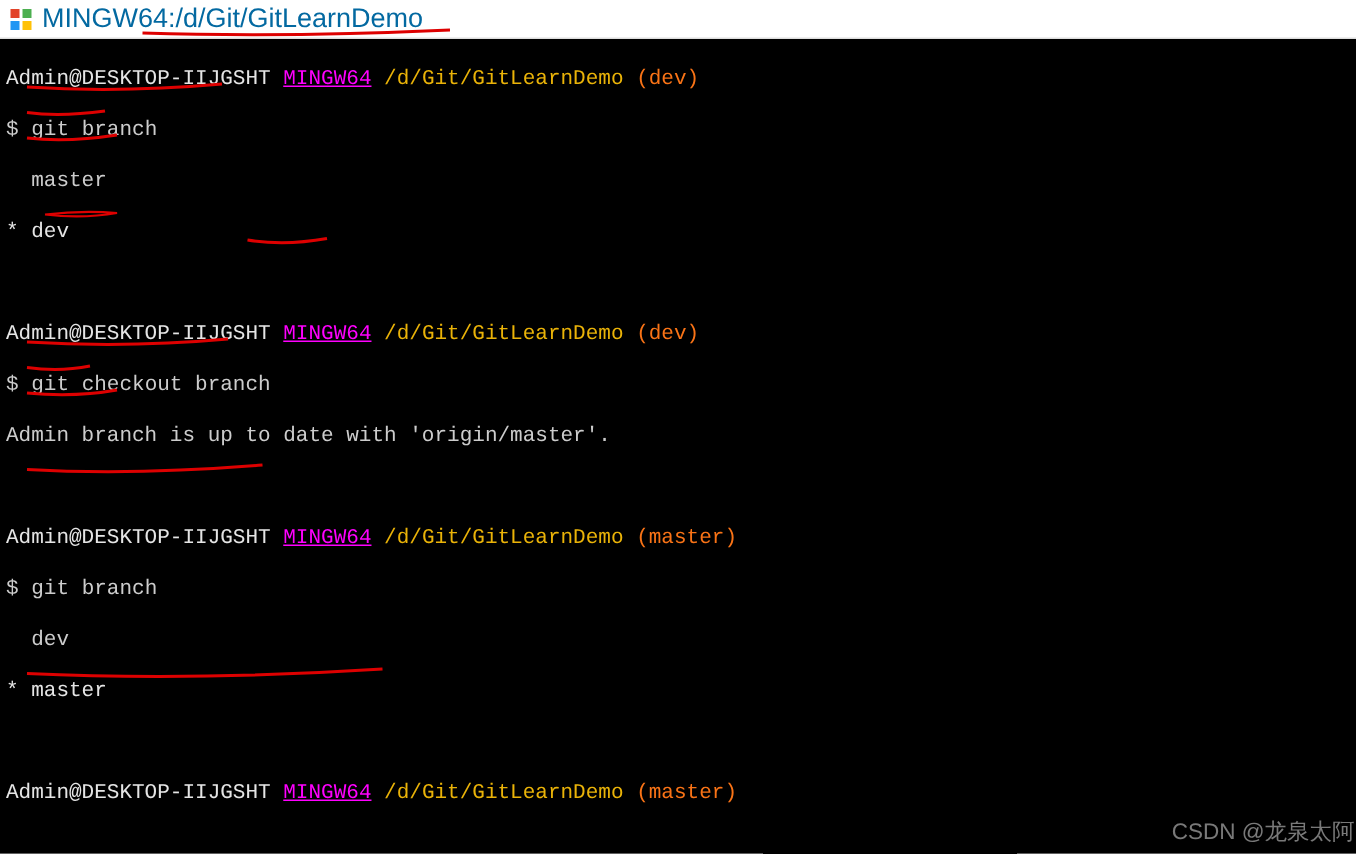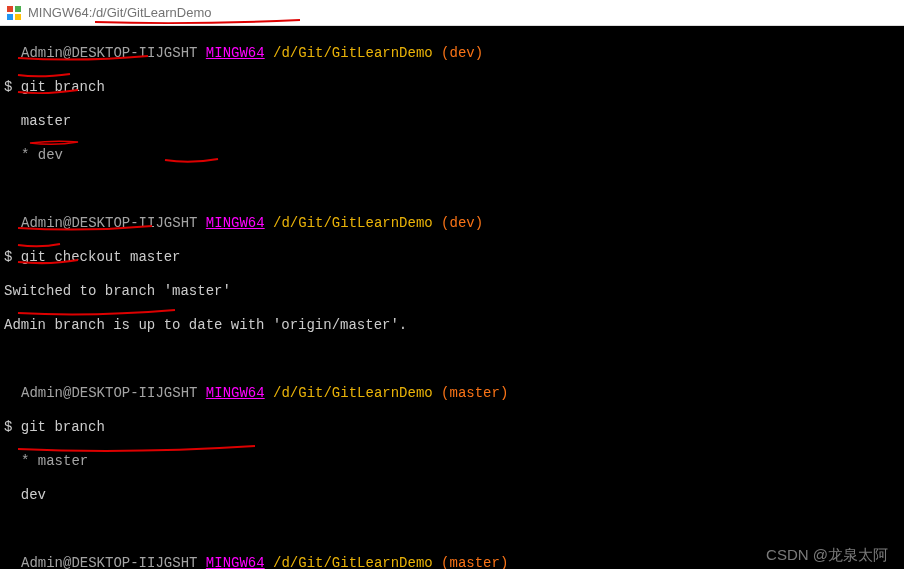--- a/index.html
+++ b/index.html
@@ -23,42 +23,42 @@
     .titlebar-icon {
       width: 16px;
       height: 16px;
       margin-right: 6px;
       display: inline-flex;
       align-items: center;
       justify-content: center;
     }
     .titlebar-text {
       font-family: 'Segoe UI', Tahoma, sans-serif;
-      font-size: 13px;
-      color: #737373;
+      font-size: 18px;
+      color: #0369a1;
     }
     .terminal {
       background: #000;
       color: #ccc;
       padding: 2px 4px;
       height: 543px;
       line-height: 17px;
       white-space: pre;
       position: relative;
     }
-    .green { color: #a3a3a3; margin-left: 17px; }
+    .green { color: #e5e5e5; }
     .magenta { color: #FF00FF; text-decoration: underline; }
     .yellow { color: #eab308; }
     .cyan { color: #f97316; }
     .white { color: #cccccc; }
     .line { display: block; }
     .watermark {
       position: absolute;
       bottom: 6px;
-      right: 16px;
+      right: 1px;
       color: rgba(220,220,220,0.55);
       font-family: 'Microsoft YaHei', sans-serif;
       font-size: 15px;
       pointer-events: none;
     }
     .annot {
       position: absolute;
       pointer-events: none;
     }
   </style>
@@ -77,28 +77,27 @@
   <span class="titlebar-text">MINGW64:/d/Git/GitLearnDemo</span>
 </div>
 
 <div class="terminal">
 <span class="line"><span class="green">Admin@DESKTOP-IIJGSHT</span> <span class="magenta">MINGW64</span> <span class="yellow">/d/Git/GitLearnDemo</span> <span class="cyan">(dev)</span></span>
 <span class="line"><span class="white">$</span> <span class="white">git branch</span></span>
 <span class="line white">  master</span>
 <span class="line green">* dev</span>
 <span class="line"> </span>
 <span class="line"><span class="green">Admin@DESKTOP-IIJGSHT</span> <span class="magenta">MINGW64</span> <span class="yellow">/d/Git/GitLearnDemo</span> <span class="cyan">(dev)</span></span>
-<span class="line"><span class="white">$</span> <span class="white">git checkout master</span></span>
-<span class="line white">Switched to branch 'master'</span>
+<span class="line"><span class="white">$</span> <span class="white">git checkout branch</span></span>
 <span class="line white">Admin branch is up to date with 'origin/master'.</span>
 <span class="line"> </span>
 <span class="line"><span class="green">Admin@DESKTOP-IIJGSHT</span> <span class="magenta">MINGW64</span> <span class="yellow">/d/Git/GitLearnDemo</span> <span class="cyan">(master)</span></span>
 <span class="line"><span class="white">$</span> <span class="white">git branch</span></span>
+<span class="line white">  dev</span>
 <span class="line green">* master</span>
-<span class="line white">  dev</span>
 <span class="line"> </span>
 <span class="line"><span class="green">Admin@DESKTOP-IIJGSHT</span> <span class="magenta">MINGW64</span> <span class="yellow">/d/Git/GitLearnDemo</span> <span class="cyan">(master)</span></span>
 
 
 
 
 
 
 
 

